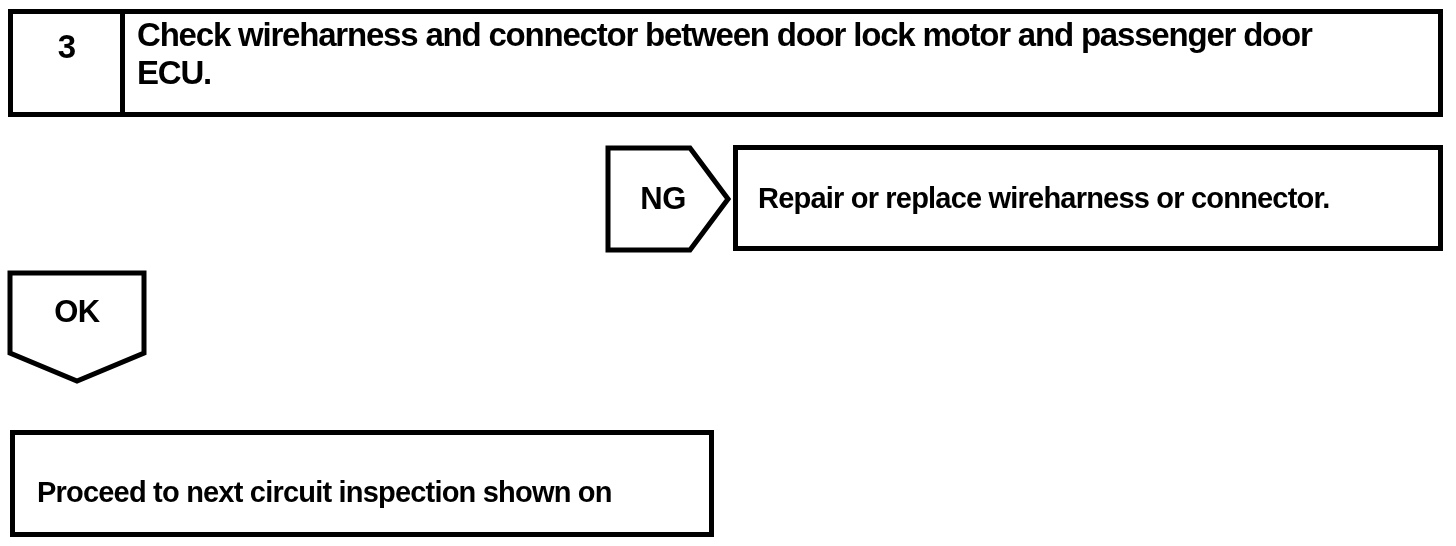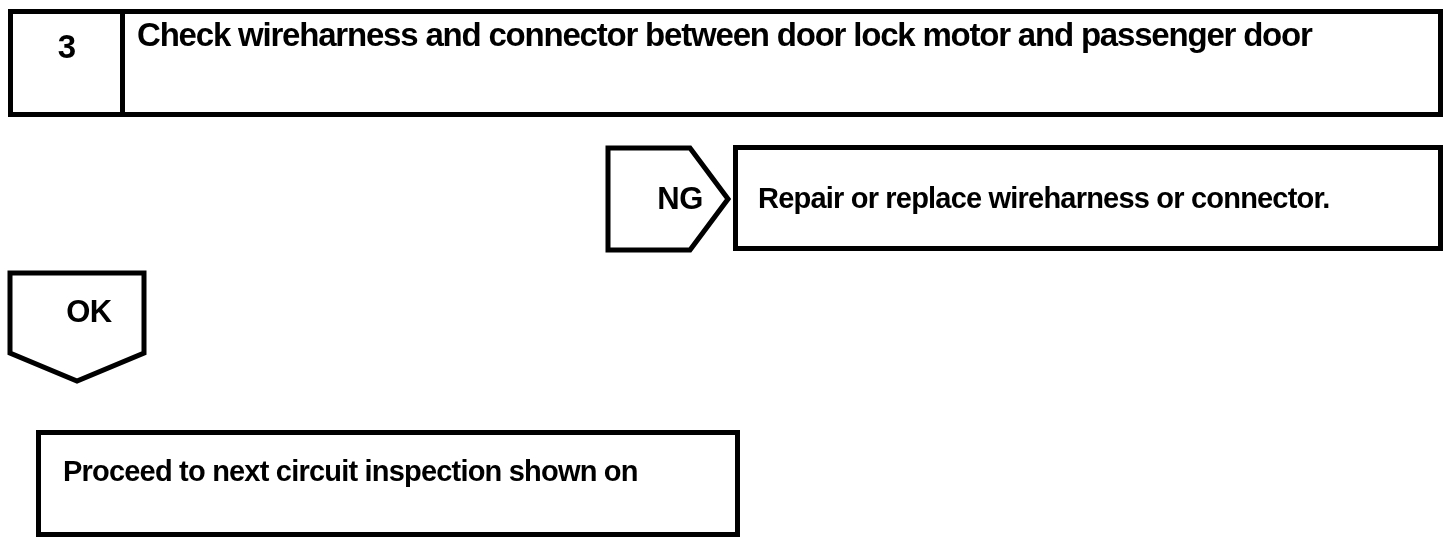--- a/index.html
+++ b/index.html
@@ -33,49 +33,50 @@
   .connector { position:absolute; }
   .shape {
     fill:var(--paper,#fff); stroke:var(--ink,#000);
     stroke-width:5; stroke-linejoin:miter;
   }
   .connector-label {
     position:absolute; display:flex; align-items:center; justify-content:center;
     font-size:31px; letter-spacing:-0.5px;
   }
   .ng-connector { left:605px; top:145px; width:126px; height:108px; }
-  .ng-label { left:0; top:0; width:116px; height:108px;padding-left:17px; }
+  .ng-label { left:0; top:0; width:116px; height:108px; }
   .ok-connector { left:7px; top:270px; width:140px; height:114px; }
-  .ok-label { left:12px; top:0; width:140px; height:84px; }
+  .ok-label { left:0; top:0; width:140px; height:84px; }
 
   
   .action-box {
     display:flex; flex-direction:column;
     font-size:29px; line-height:37px; letter-spacing:-0.8px;
   }
   .repair-box {
     left:733px; top:145px; width:710px; height:106px;
     justify-content:center; padding-left:20px;
   }
   .proceed-box {
     left:10px; top:430px; width:704px; height:107px;
-    justify-content:space-between; padding:18px 10px 0 22px;margin-left:26px;
+    justify-content:center; padding:18px 10px 0 22px;
   }
 </style>
 </head>
 <body>
 
 <div class="page">
 
   <div class="box step-box">
     <div class="num-cell">
       <span>3</span>
     </div>
     <div class="instr-cell">
       <div class="line">Check wireharness and connector between door lock motor and passenger door</div>
+      <div class="line">ECU.</div>
     </div>
   </div>
 
   <div class="connector ng-connector">
     <svg width="126" height="108" viewBox="0 0 126 108" aria-hidden="true">
       <polygon class="shape" points="3,3 85,3 123,54 85,105 3,105"></polygon>
     </svg>
     <div class="connector-label ng-label">NG</div>
   </div>
 

